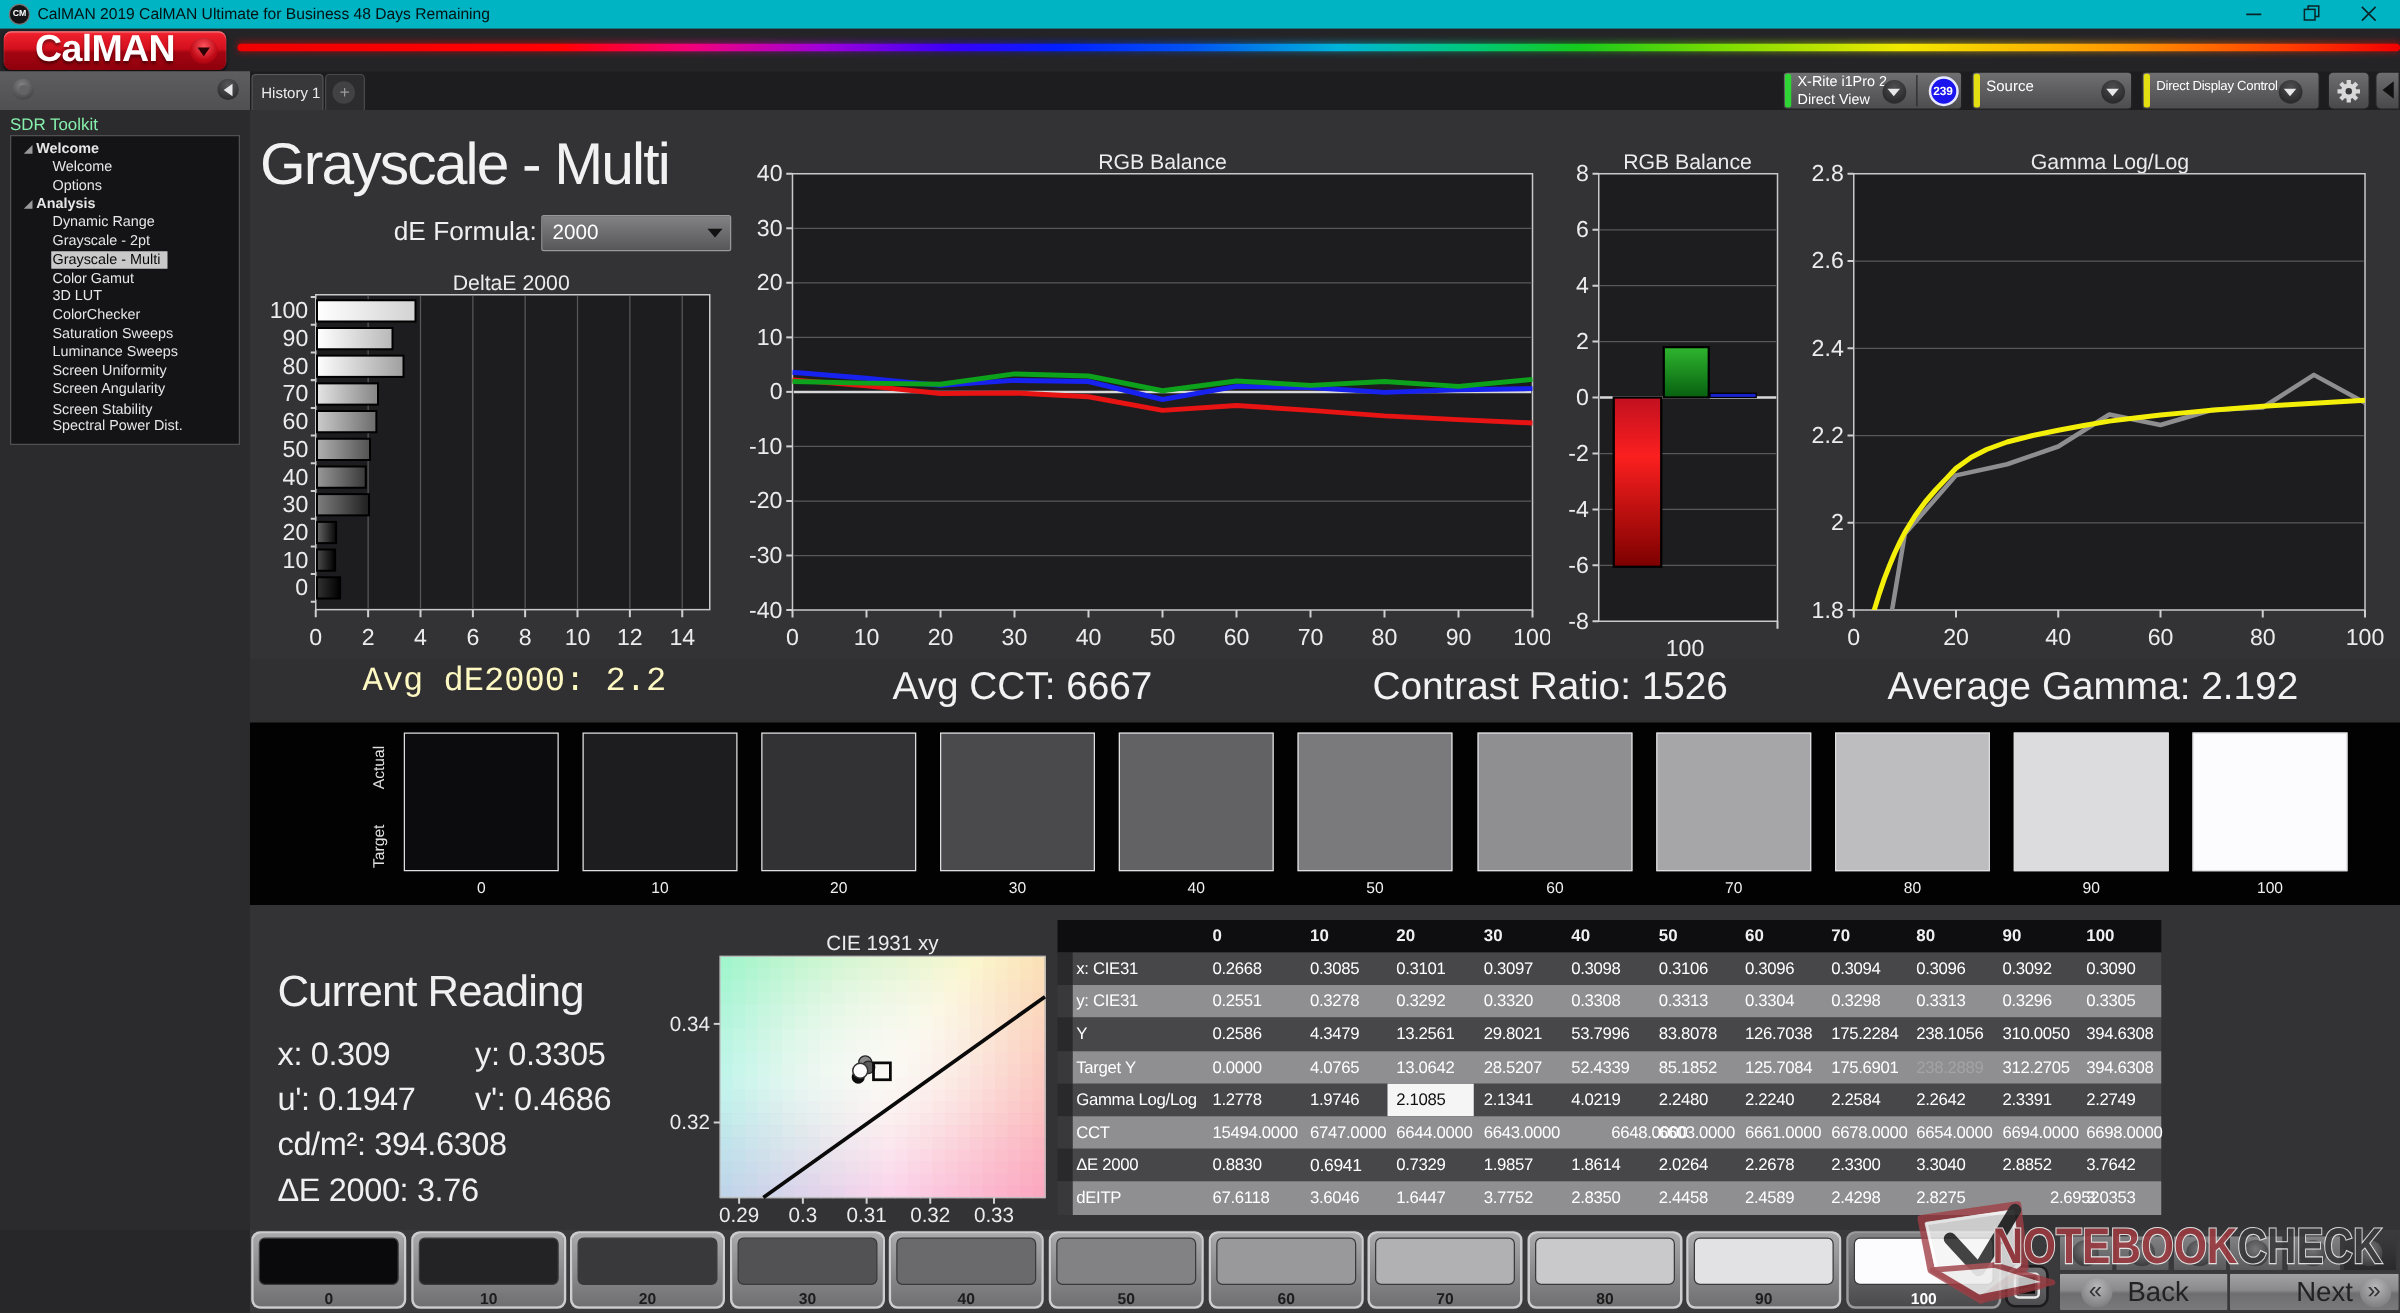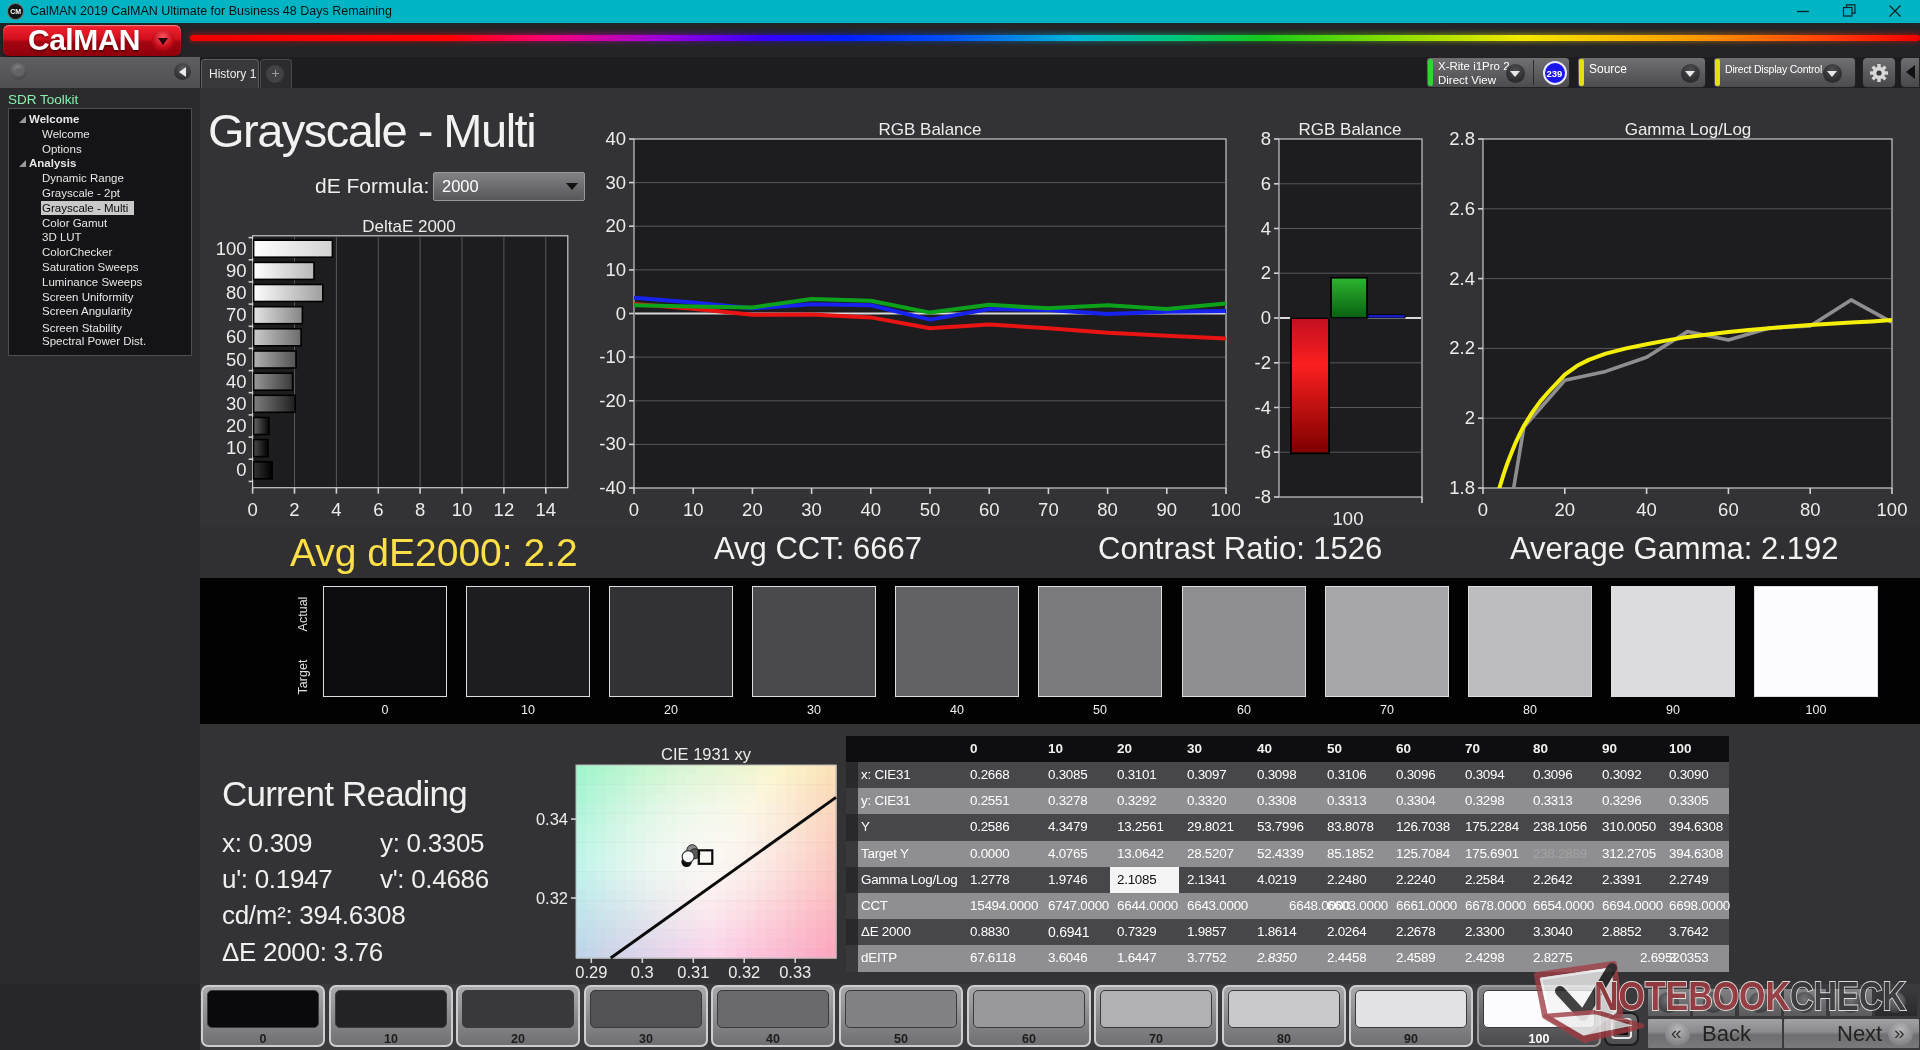--- a/index.html
+++ b/index.html
@@ -358,21 +358,21 @@
     <line x1="206.6" y1="376.0" x2="206.6" y2="382.0" stroke="#d0d0d0" stroke-width="1.6"></line>
     <text x="206.6" y="404.0" font-size="18.5" fill="#ececec" text-anchor="middle">40</text>
     <line x1="288.4" y1="376.0" x2="288.4" y2="382.0" stroke="#d0d0d0" stroke-width="1.6"></line>
     <text x="288.4" y="404.0" font-size="18.5" fill="#ececec" text-anchor="middle">60</text>
     <line x1="370.2" y1="376.0" x2="370.2" y2="382.0" stroke="#d0d0d0" stroke-width="1.6"></line>
     <text x="370.2" y="404.0" font-size="18.5" fill="#ececec" text-anchor="middle">80</text>
     <line x1="452.0" y1="376.0" x2="452.0" y2="382.0" stroke="#d0d0d0" stroke-width="1.6"></line>
     <text x="452.0" y="404.0" font-size="18.5" fill="#ececec" text-anchor="middle">100</text>
   </svg>
 <div class="abs" style="left:200px;top:527px;width:1720px;height:51px;background:#303032;"></div>
-<div class="abs" style="left:290px;top:531px;font-size:39px;color:#fde047;">Avg dE2000: 2.2</div>
+<div class="abs" style="left:290px;top:531px;font-size:27px;color:#fef9c3;font-family:Liberation Mono, monospace;">Avg dE2000: 2.2</div>
 <div class="abs" style="left:714px;top:531px;font-size:31px;color:#f2f2f2;">Avg CCT: 6667</div>
 <div class="abs" style="left:1098px;top:531px;font-size:31px;color:#f2f2f2;">Contrast Ratio: 1526</div>
 <div class="abs" style="left:1510px;top:531px;font-size:31px;color:#f2f2f2;">Average Gamma: 2.192</div>
 <div class="abs" style="left:200px;top:578px;width:1720px;height:146px;background:#020203;"></div>
 <div class="abs" style="left:295px;top:600px;width:30px;height:12px;font-size:11.5px;color:#e0e0e0;transform:rotate(-90deg);transform-origin:center;"></div>
 <div class="abs" style="left:286px;top:607px;font-size:12.5px;color:#e0e0e0;transform:rotate(-90deg);">Actual</div>
 <div class="abs" style="left:286px;top:670px;font-size:12.5px;color:#e0e0e0;transform:rotate(-90deg);">Target</div>
 <div class="abs" style="left:323px;top:586px;width:124px;height:111px;background:#0c0c0e;border:1.5px solid #dedee0;"></div>
 <div class="abs" style="left:323px;top:703px;width:124px;text-align:center;font-size:12.5px;color:#f0f0f0;">0</div>
 <div class="abs" style="left:466px;top:586px;width:124px;height:111px;background:#1d1d1f;border:1.5px solid #dedee0;"></div>
@@ -1057,21 +1057,21 @@
 <div class="abs" style="left:1533px;top:924.2px;font-size:13.4px;letter-spacing:-0.25px;color:#fff;">3.3040</div>
 <div class="abs" style="left:1602px;top:924.2px;font-size:13.4px;letter-spacing:-0.25px;color:#fff;">2.8852</div>
 <div class="abs" style="left:1669px;top:924.2px;font-size:13.4px;letter-spacing:-0.25px;color:#fff;">3.7642</div>
 <div class="abs" style="left:858px;top:945.4px;width:871px;height:26.2px;background:#8f8f92;"></div>
 <div class="abs" style="left:846px;top:945.4px;width:12px;height:26.2px;background:#39393b;"></div>
 <div class="abs" style="left:861px;top:950.4px;font-size:13.4px;letter-spacing:-0.25px;color:#fff;">dEITP</div>
 <div class="abs" style="left:970px;top:950.4px;font-size:13.4px;letter-spacing:-0.25px;color:#fff;">67.6118</div>
 <div class="abs" style="left:1048px;top:950.4px;font-size:13.4px;letter-spacing:-0.25px;color:#fff;">3.6046</div>
 <div class="abs" style="left:1117px;top:950.4px;font-size:13.4px;letter-spacing:-0.25px;color:#fff;">1.6447</div>
 <div class="abs" style="left:1187px;top:950.4px;font-size:13.4px;letter-spacing:-0.25px;color:#fff;">3.7752</div>
-<div class="abs" style="left:1257px;top:950.4px;font-size:13.4px;letter-spacing:-0.25px;color:#fff;font-style:italic;">2.8350</div>
+<div class="abs" style="left:1257px;top:950.4px;font-size:13.4px;letter-spacing:-0.25px;color:#fff;">2.8350</div>
 <div class="abs" style="left:1327px;top:950.4px;font-size:13.4px;letter-spacing:-0.25px;color:#fff;">2.4458</div>
 <div class="abs" style="left:1396px;top:950.4px;font-size:13.4px;letter-spacing:-0.25px;color:#fff;">2.4589</div>
 <div class="abs" style="left:1465px;top:950.4px;font-size:13.4px;letter-spacing:-0.25px;color:#fff;">2.4298</div>
 <div class="abs" style="left:1533px;top:950.4px;font-size:13.4px;letter-spacing:-0.25px;color:#fff;">2.8275</div>
 <div class="abs" style="left:1640px;top:950.4px;font-size:13.4px;letter-spacing:-0.25px;color:#fff;">2.6952</div>
 <div class="abs" style="left:1669px;top:950.4px;font-size:13.4px;letter-spacing:-0.25px;color:#fff;">3.0353</div>
 <div class="abs" style="left:200px;top:984px;width:1720px;height:66px;background:#3a3a3c;"></div>
 <div class="abs" style="left:0px;top:984px;width:200px;height:66px;background:#272729;"></div>
 <div class="abs" style="left:201px;top:985px;width:124px;height:62px;background:linear-gradient(180deg,#a9a9ab,#6f6f71);border:2px solid #cdcdcf;border-radius:7px;"></div>
 <div class="abs" style="left:207px;top:990px;width:112px;height:38px;background:#0a0a0c;border:1px solid #3a3a3a;border-radius:5px;"></div>

